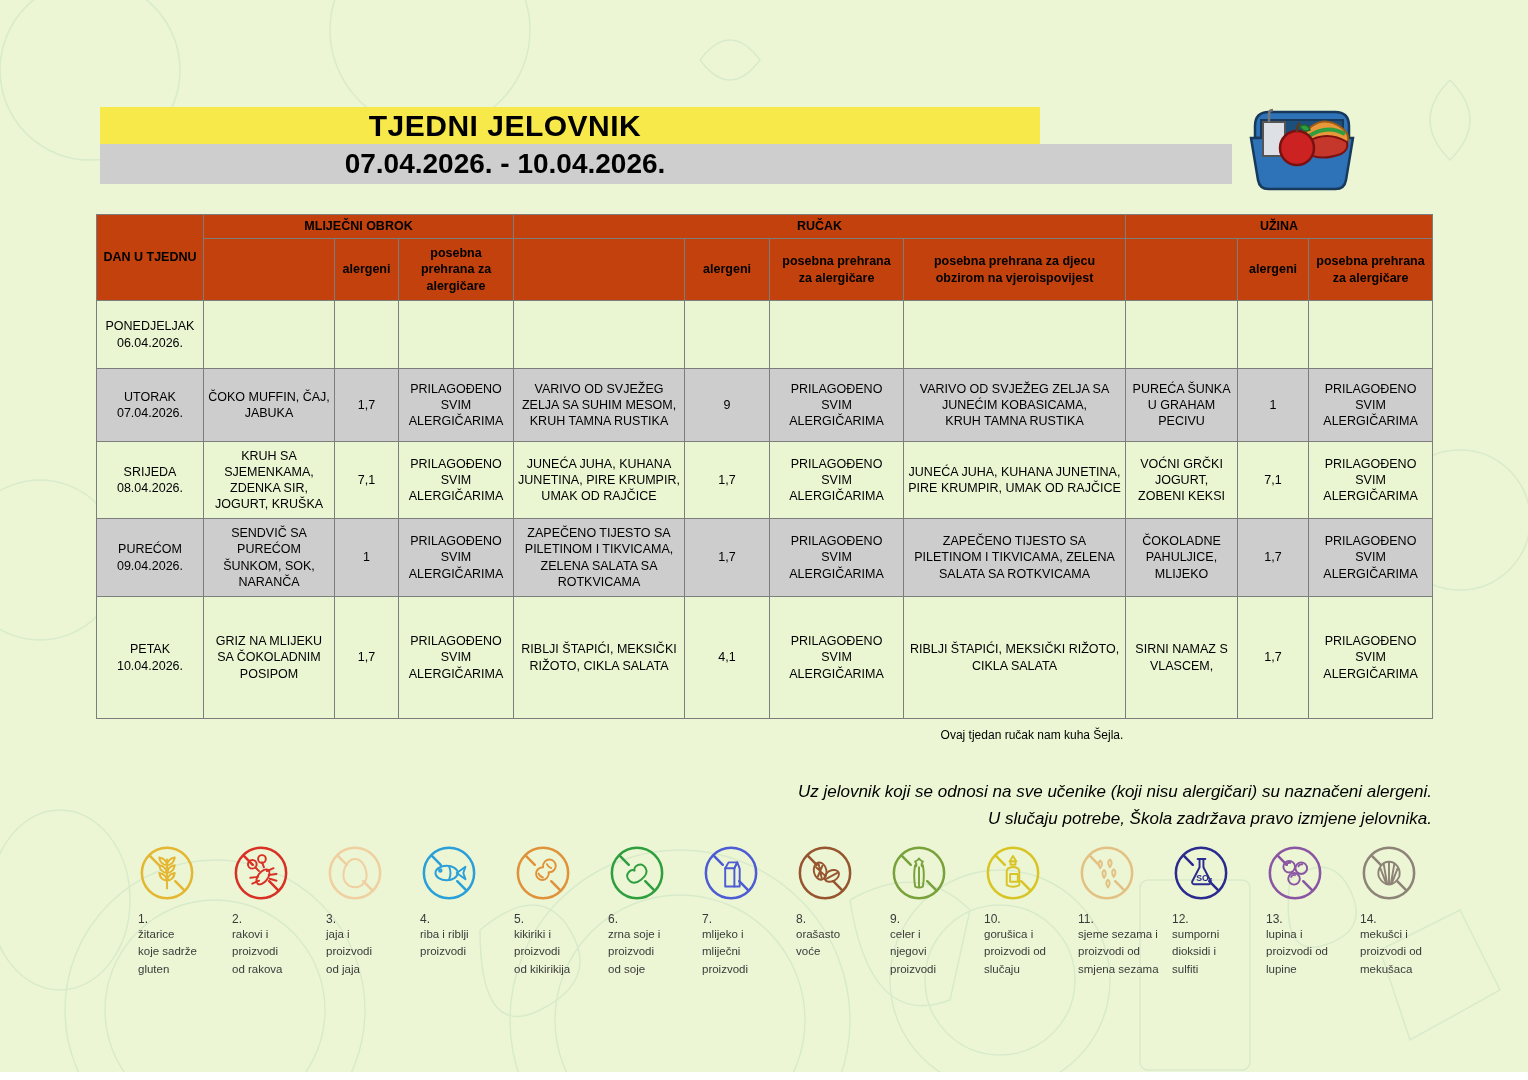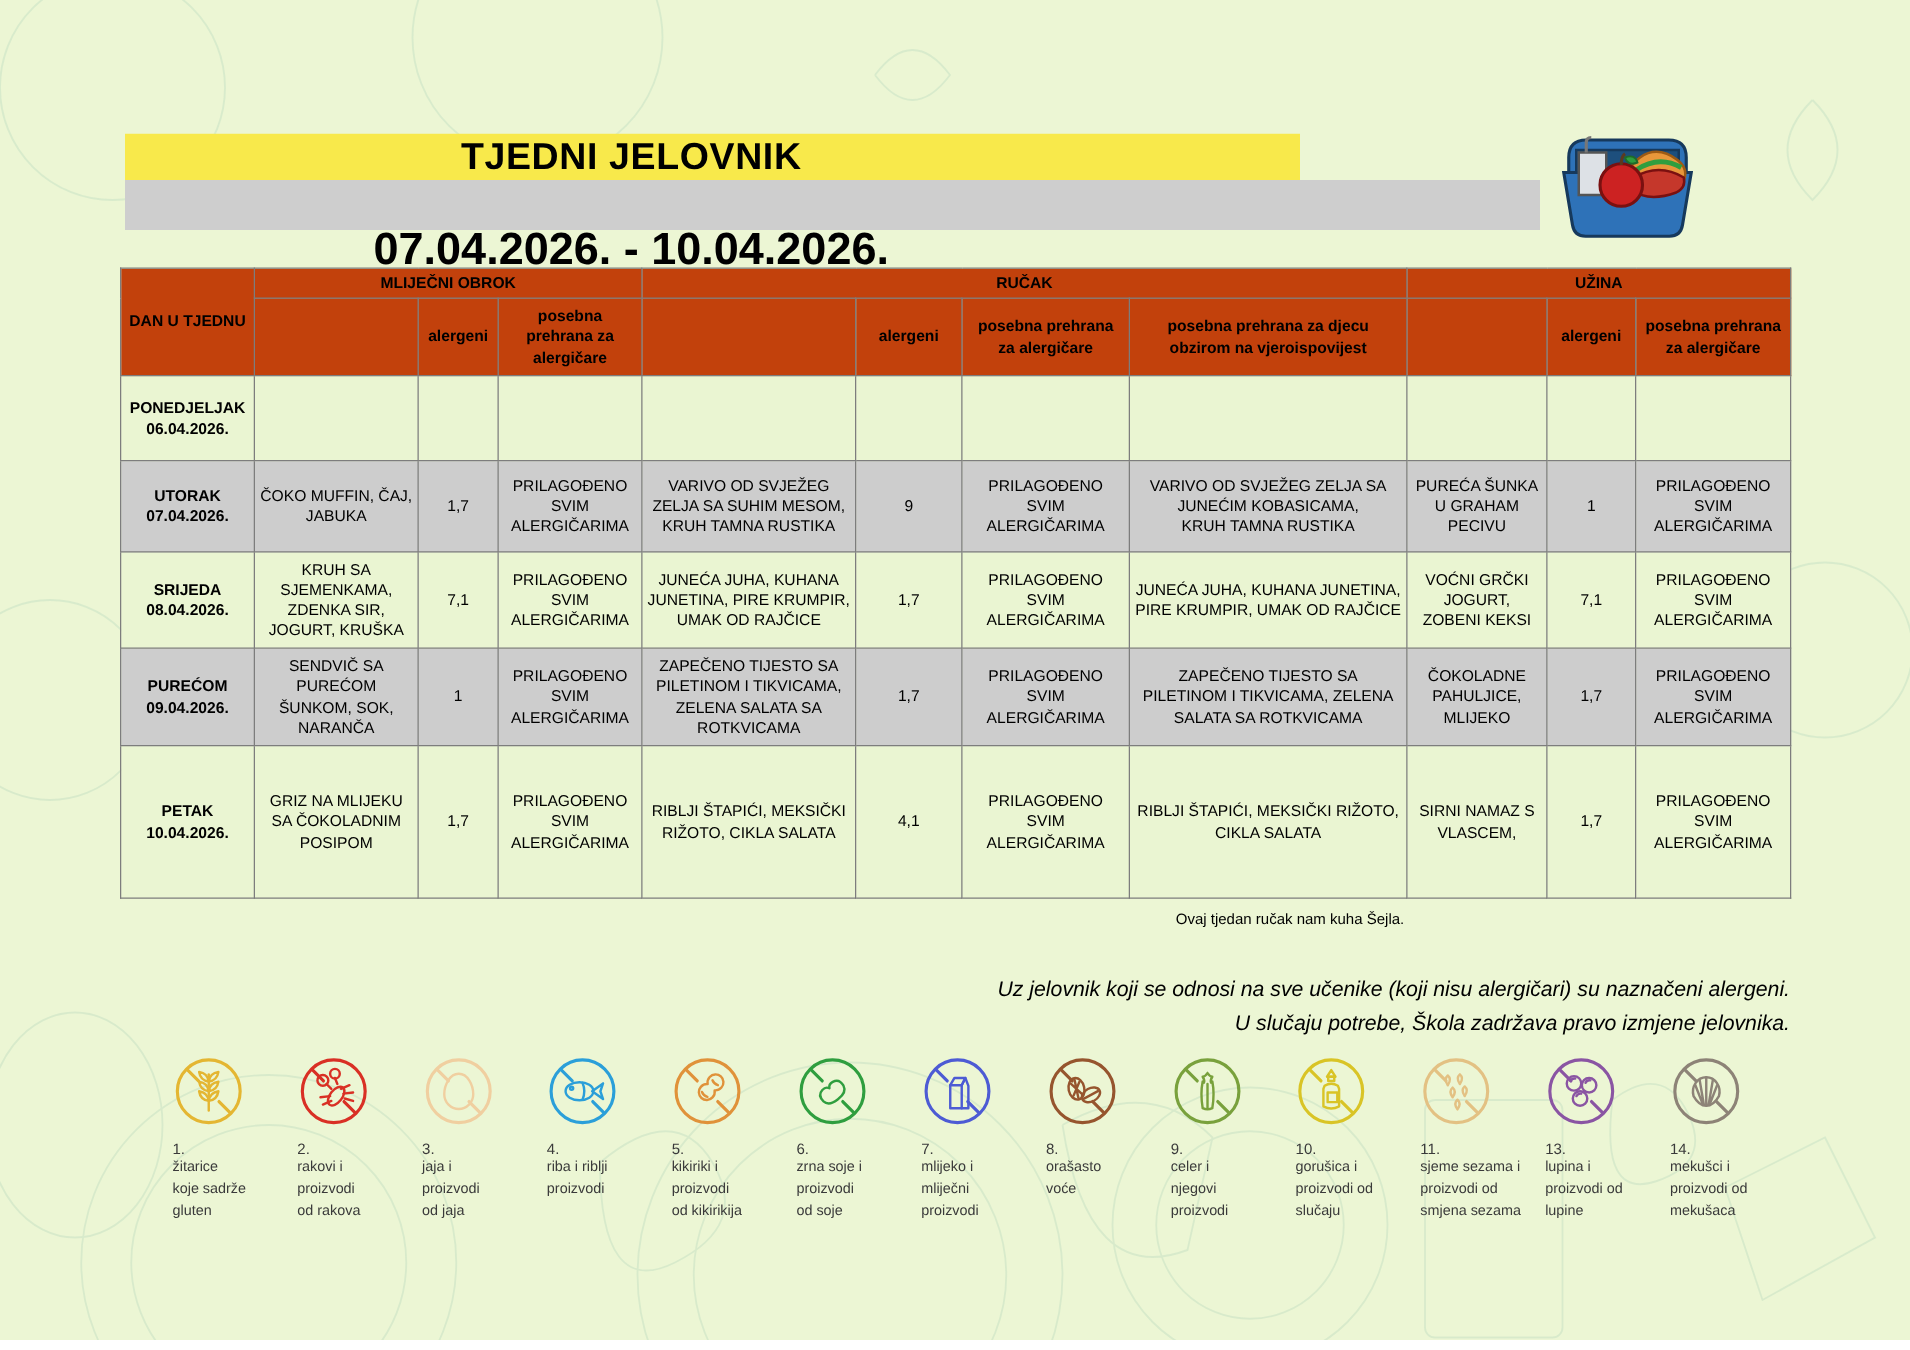--- a/index.html
+++ b/index.html
@@ -8,38 +8,38 @@
     background:#ecf6d4;
     font-family:"Liberation Sans", sans-serif;
     color:#000;
   }
   .watermark{position:absolute;inset:0;pointer-events:none;}
   
   .title-band{position:absolute;left:100px;top:107px;width:940px;height:37px;background:#f8e94b;}
   .date-band{position:absolute;left:100px;top:144px;width:1132px;height:40px;background:#cecece;}
   .band-text{width:810px;text-align:center;font-weight:bold;}
   .title-text{font-size:30px;line-height:37px;letter-spacing:.5px;}
-  .date-text{font-size:36px;line-height:40px;margin-top:35px;}
+  .date-text{font-size:28px;line-height:40px;}
   .lunchbox{position:absolute;left:1243px;top:96px;width:118px;height:96px;}
   
   table.menu{
     position:absolute;left:96px;top:214px;width:1336px;
     border-collapse:collapse;table-layout:fixed;
   }
   table.menu th, table.menu td{
     border:1px solid #7d7d7d;
     text-align:center;vertical-align:middle;
     padding:2px 4px;
     font-size:12.5px;line-height:1.3;
     word-wrap:break-word;
   }
   table.menu th{background:#c2410c;font-weight:bold;}
   tr.r-green td{background:#eaf5d2;}
   tr.r-gray td{background:#cdcdcd;}
-  td.day-cell{font-weight:bold;}
+  td.day-cell{font-weight:normal;}
   .cell{white-space:pre-line;}
   tr.hrow1{height:24px;}
   tr.hrow2{height:62px;}
   tr.row-mon{height:68px;}
   tr.row-tue{height:73px;}
   tr.row-wed{height:77px;}
   tr.row-thu{height:78px;}
   tr.row-fri{height:122px;}
   
   .note1{position:absolute;right:96px;top:728px;width:800px;text-align:center;font-size:12px;}
@@ -381,20 +381,33 @@
       <path d="M27 27 q3.5 3 0 8 q-3.5 -5 0 -8 Z"></path>
       <path d="M37 26 q3.5 3 0 8 q-3.5 -5 0 -8 Z"></path>
       <path d="M31 37 q3.5 3 0 8 q-3.5 -5 0 -8 Z"></path>
     </svg>
     <div class="al-num">11.</div>
     <div class="al-label">sjeme sezama i
 proizvodi od
 smjena sezama</div>
   </div>
 
+  <div class="al-item">
+    <svg class="al-icon" viewBox="0 0 60 60" style="color: rgb(43, 43, 143);">
+      <circle class="ring" cx="30" cy="30" r="26"></circle>
+        <path class="ring" d="M12.6 12.6 L21.5 21.5 M38.5 38.5 L47.4 47.4"></path>
+      <path d="M26.5 15.5 h8"></path>
+      <path d="M28.5 15.5 v8.5 l-7.5 14.5 a2.2 2.2 0 0 0 2 3.2 h15 a2.2 2.2 0 0 0 2 -3.2 l-7.5 -14.5 v-8.5"></path>
+      <text class="tx" x="25" y="38">SO₂</text>
+    </svg>
+    <div class="al-num">12.</div>
+    <div class="al-label">sumporni
+dioksidi i
+sulfiti</div>
+  </div>
 
   <div class="al-item">
     <svg class="al-icon" viewBox="0 0 60 60" style="color: rgb(138, 85, 163);">
       <circle class="ring" cx="30" cy="30" r="26"></circle>
         <path class="ring" d="M12.6 12.6 L21.5 21.5 M38.5 38.5 L47.4 47.4"></path>
       <circle cx="24" cy="23.5" r="6"></circle>
         <circle cx="36.5" cy="25" r="6"></circle>
         <circle cx="29" cy="36" r="6"></circle>
       <path d="M21 21.5 a4 4 0 0 1 4 -2 M33.5 23 a4 4 0 0 1 4 -2 M26 34 a4 4 0 0 1 4 -2"></path>
     </svg>

